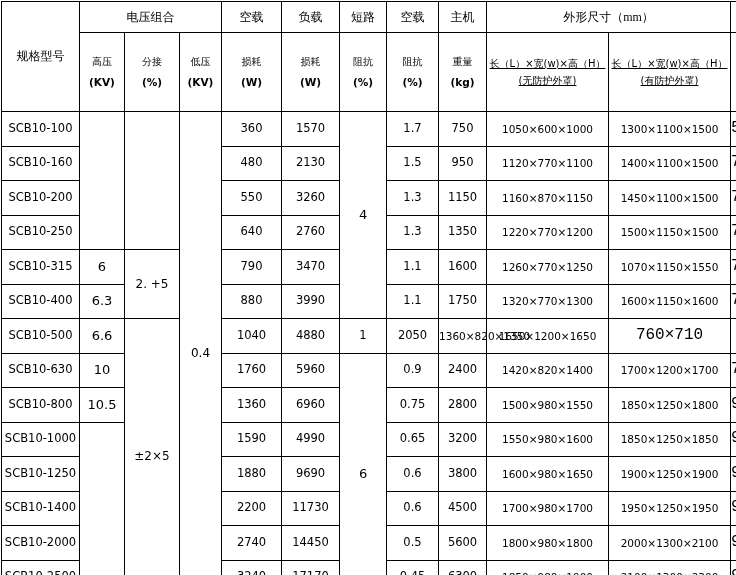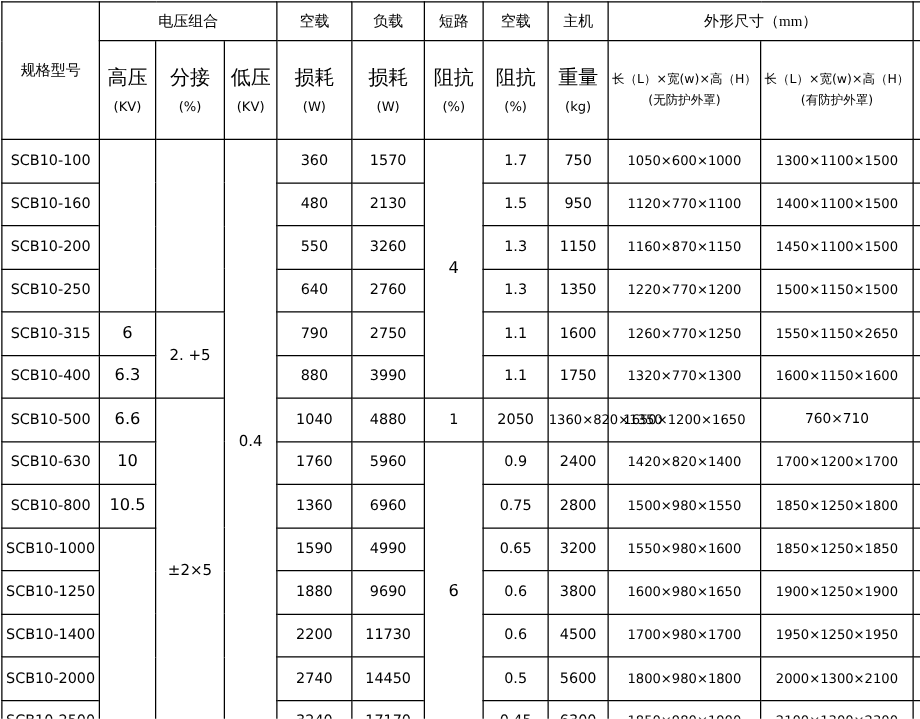--- a/index.html
+++ b/index.html
@@ -34,28 +34,30 @@
     height: 30px;
   }
   .hdr-main td {
     height: 78px;
   }
   .hdr-cell {
     font-size: 12px;
     font-family: Liberation Serif, serif;
   }
   .hdr-sub {
-    font-size: 16px;
+    font-size: 10px;
     text-align: center;
   }
   .hdr-unit {
     font-size: 10.5px;
+    font-weight: bold;
   }
   .hdr-note {
     font-size: 10px;
+    text-decoration: underline;
   }
   .stack {
     display: flex;
     flex-direction: column;
     align-items: center;
     justify-content: center;
     height: 100%;
     gap: 7px;
   }
   .stack-tight {
@@ -83,21 +85,22 @@
   .tap-cell {
     font-size: 12px;
   }
   .lv-cell {
     font-size: 12px;
   }
   .dim-cell {
     font-size: 10.5px;
   }
   .track-cell {
-    font-size: 11px;
+    font-size: 16px;
+    font-family: Liberation Mono, monospace;
   }
   .num-cell {
     font-size: 11.5px;
   }
 </style>
 </head>
 <body>
 
 <table id="spec-table">
   <colgroup>
@@ -238,25 +241,25 @@
       <td class="dim-cell">1220×770×1200</td>
       <td class="dim-cell">1500×1150×1500</td>
       <td class="track-cell">710×710</td>
     </tr>
 
     <tr class="data-row">
       <td class="model-cell">SCB10-315</td>
       <td class="kv-cell">6</td>
       <td rowspan="2" class="tap-cell">2. +5</td>
       <td class="num-cell">790</td>
-      <td class="num-cell">2750</td>
+      <td class="num-cell">3470</td>
       <td class="num-cell">1.1</td>
       <td class="num-cell">1600</td>
       <td class="dim-cell">1260×770×1250</td>
-      <td class="dim-cell">1550×1150×2650</td>
+      <td class="dim-cell">1070×1150×1550</td>
       <td class="track-cell">710×710</td>
     </tr>
 
     <tr class="data-row">
       <td class="model-cell">SCB10-400</td>
       <td class="kv-cell">6.3</td>
       <td class="num-cell">880</td>
       <td class="num-cell">3990</td>
       <td class="num-cell">1.1</td>
       <td class="num-cell">1750</td>

